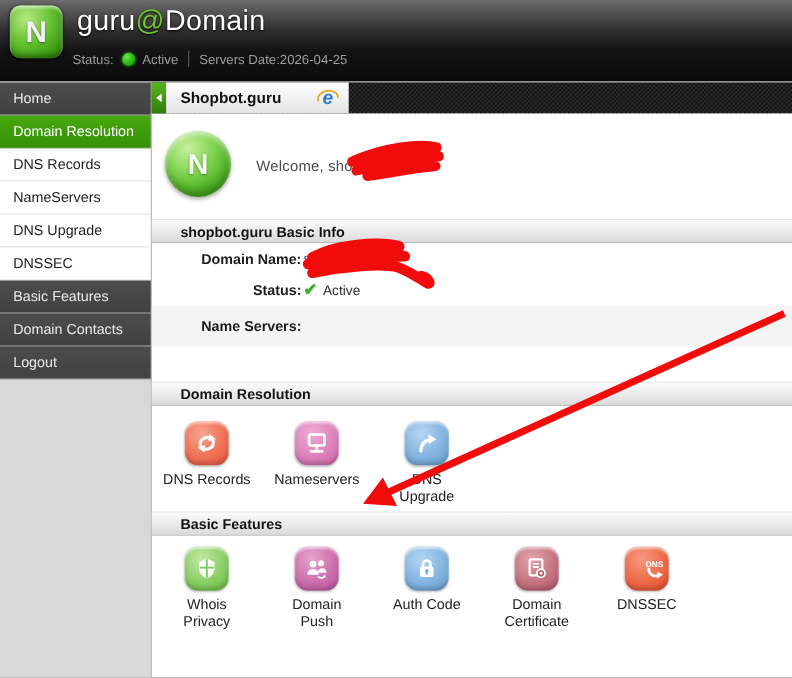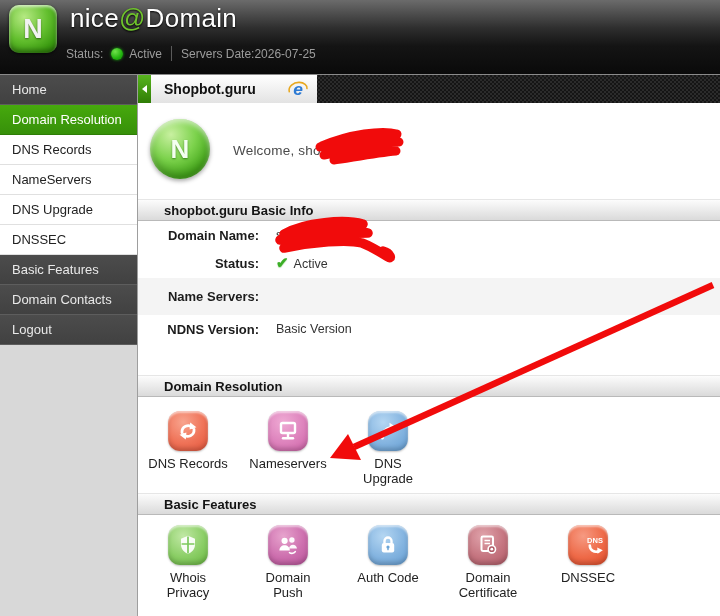--- a/index.html
+++ b/index.html
@@ -52,21 +52,21 @@
   .w-text{position:absolute;left:95px;top:40px;font-size:13.5px;color:#4a4a4a;letter-spacing:.2px;}
 
   
   .bar{height:22px;line-height:22px;padding-left:26px;font-size:13px;font-weight:bold;color:#141414;
     background:linear-gradient(#fcfcfc,#dadada);border-top:1px solid #e6e6e6;border-bottom:1px solid #b9b9b9;}
   .bar.mt{margin-top:32px;}
 
   
   .irow{display:flex;align-items:center;min-height:28px;padding:2px 0;}
   .irow.alt{background:#f4f4f4;}
-  .ilabel{width:138px;flex:0 0 138px;text-align:right;padding-right:17px;font-size:13px;font-weight:bold;color:#1c1c1c;}
+  .ilabel{width:138px;flex:0 0 138px;text-align:right;padding-right:2px;font-size:13px;font-weight:bold;color:#1c1c1c;}
   .ivalue{font-size:12.5px;color:#333;line-height:15px;}
   .check{color:#3cae27;font-size:15px;font-weight:bold;margin-right:5px;text-shadow:0 1px 1px rgba(60,174,39,.35);}
 
   
   .icon-row{display:flex;padding-top:14px;height:96px;}
   .icon-row.bf{height:auto;padding-top:10px;}
   .icell{width:100px;flex:0 0 100px;display:flex;flex-direction:column;align-items:center;cursor:pointer;}
   .badge{width:40px;height:40px;border-radius:12px;display:flex;align-items:center;justify-content:center;
     box-shadow:inset 0 2px 2px rgba(255,255,255,.55),inset 0 -3px 4px rgba(0,0,0,.18),0 1px 2px rgba(0,0,0,.25);}
   .badge svg{display:block;}
@@ -85,27 +85,27 @@
 </style>
 </head>
 <body>
 
 <div class="app">
 
   <header>
     <div class="logo">
         <span>N</span>
       </div>
-    <div class="brand"><span>nice</span><span class="at">@</span><span>Domain</span></div>
+    <div class="brand"><span>guru</span><span class="at">@</span><span>Domain</span></div>
     <div class="head-sub">
       <span>Status:</span>
       <span class="dot"></span>
       <span>Active</span>
       <span class="vdiv"></span>
-      <span><span>Servers Date:</span><span>2026-07-25</span></span>
+      <span><span>Servers Date:</span><span>2026-04-25</span></span>
     </div>
   </header>
 
   <div class="body">
 
     <nav class="sidebar">
       <div class="side-item dark">Home</div>
       <div class="side-item active">Domain Resolution</div>
       <div class="side-item light">DNS Records</div>
       <div class="side-item light">NameServers</div>
@@ -147,24 +147,20 @@
         </div>
         <div class="irow" style="min-height:29px;">
           <div class="ilabel">Status:</div>
           <div class="ivalue"><span class="check">✔</span><span>Active</span></div>
         </div>
         <div class="irow alt" style="min-height:37px;">
           <div class="ilabel">Name Servers:</div>
           <div class="ivalue">
           </div>
         </div>
-        <div class="irow">
-          <div class="ilabel">NDNS Version:</div>
-          <div class="ivalue">Basic Version</div>
-        </div>
       </div>
 
       <div class="bar mt">Domain Resolution</div>
       <div class="icon-row">
         <div class="icell">
           <div class="badge b-red">
             <svg width="24" height="24" viewBox="0 0 24 24">
               <path d="M6 13.5 A6.2 6.2 0 0 1 16.6 8.6" fill="none" stroke="#fff" stroke-width="2.8" stroke-linecap="round"></path>
               <polygon points="14.2,3.6 20.4,8.2 13.6,10.4" fill="#fff"></polygon>
               <path d="M18 10.5 A6.2 6.2 0 0 1 7.4 15.4" fill="none" stroke="#fff" stroke-width="2.8" stroke-linecap="round"></path>

